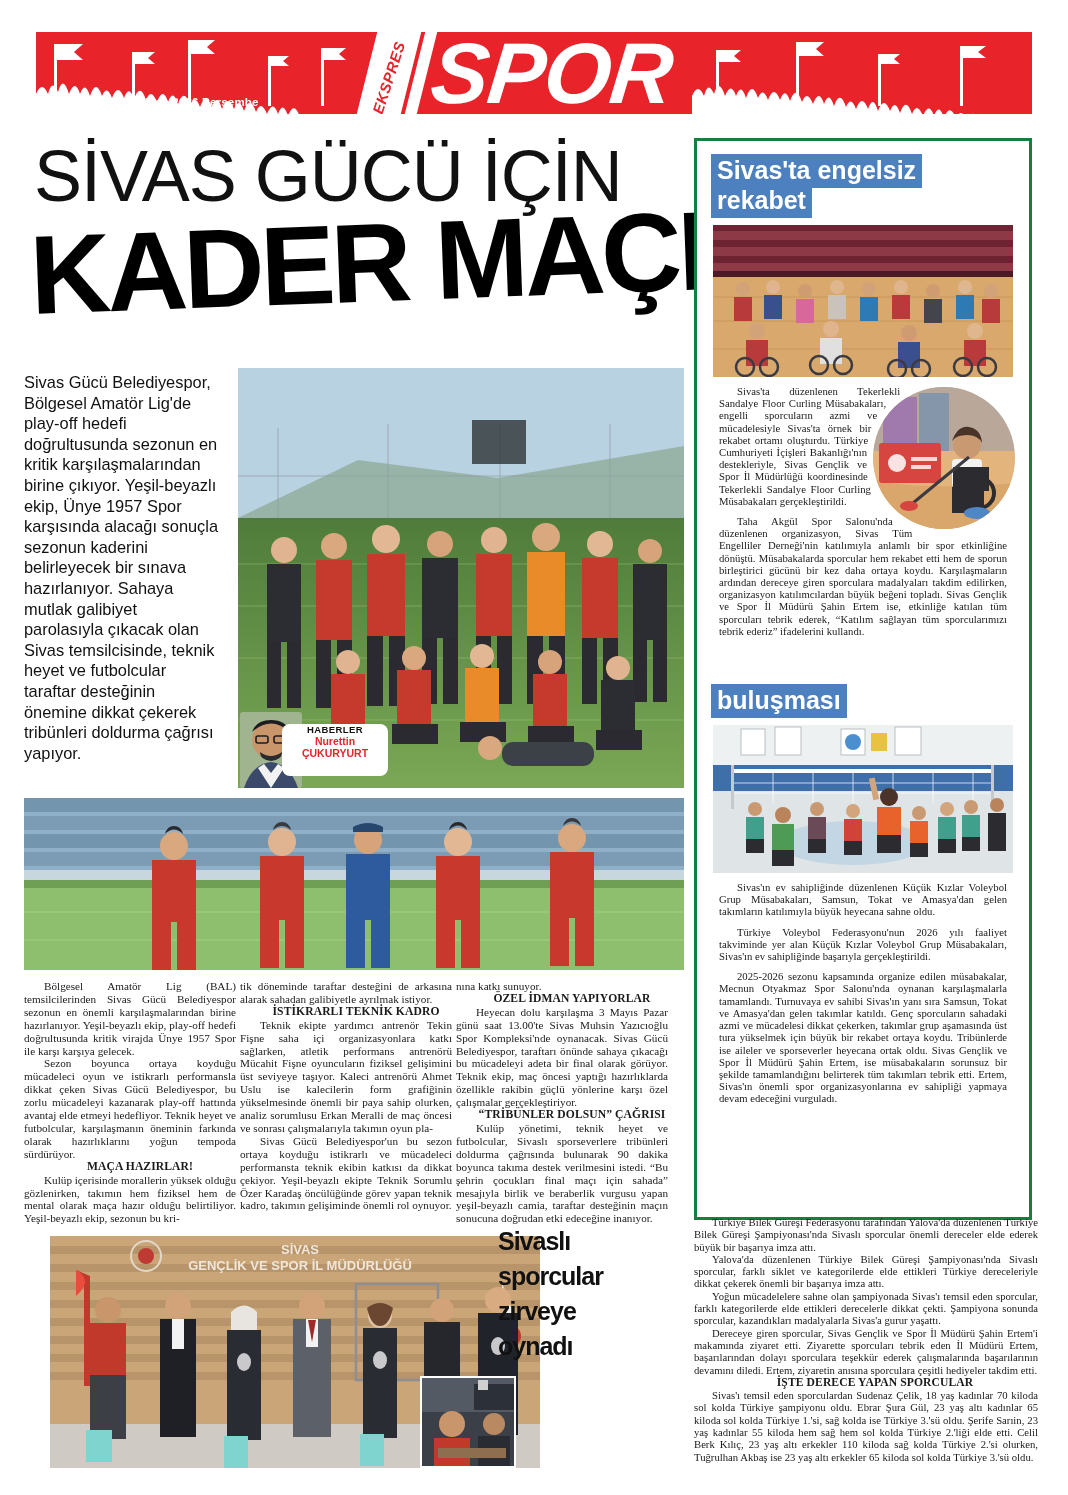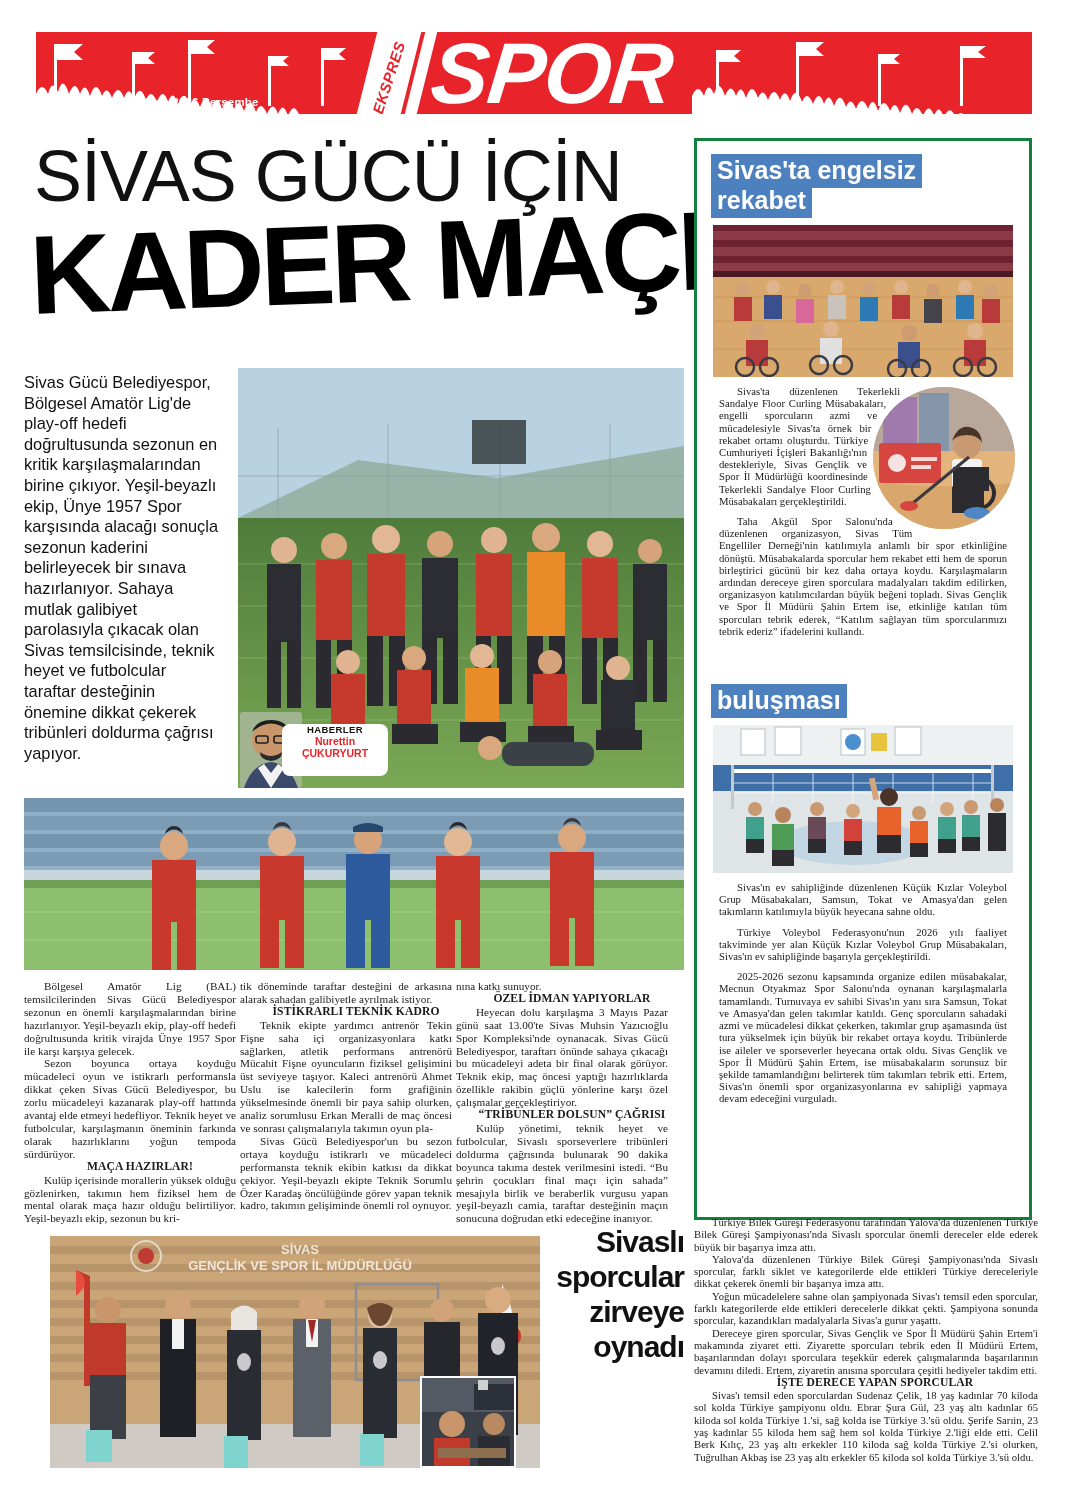--- a/index.html
+++ b/index.html
@@ -65,22 +65,22 @@
   .sb-photo2{margin:10px auto 0 auto;width:300px;height:148px;overflow:hidden;}
   .sb-text{margin:8px 14px 0 14px;font-size:10.7px;line-height:12.2px;text-align:justify;color:#1a1a1a;}
   .sb-text p{margin:8px;text-indent:18px;}
   .circ-photo{float:right;shape-outside:circle(50%);width:142px;height:142px;border-radius:50%;
     overflow:hidden;margin:2px 0 4px 6px;}
 
   
   .photo-medal{position:absolute;left:24px;top:1236px;width:490px;height:232px;overflow:hidden;margin-left:26px;}
   .photo-inset{position:absolute;left:420px;top:1376px;width:96px;height:92px;overflow:hidden;
     border:2px solid #fff;box-sizing:border-box;z-index:4;}
-  .hl-bottom{position:absolute;left:514px;top:1224px;width:170px;text-align:right;
-    font-family:"Liberation Sans",sans-serif;font-weight:700;font-size:30px;line-height:35px;
+  .hl-bottom{position:absolute;left:498px;top:1224px;width:170px;
+    font-family:"Liberation Sans",sans-serif;font-weight:700;font-size:25px;line-height:35px;
     letter-spacing:-1px;color:#111;}
 
   
   .br-text{position:absolute;left:694px;top:1216px;width:344px;font-size:10.7px;line-height:12.3px;
     text-align:justify;color:#1a1a1a;}
   .br-text p{margin:0;text-indent:18px;}
   .br-text .subh{margin-top:1px;}
 </style>
 </head>
 <body>

